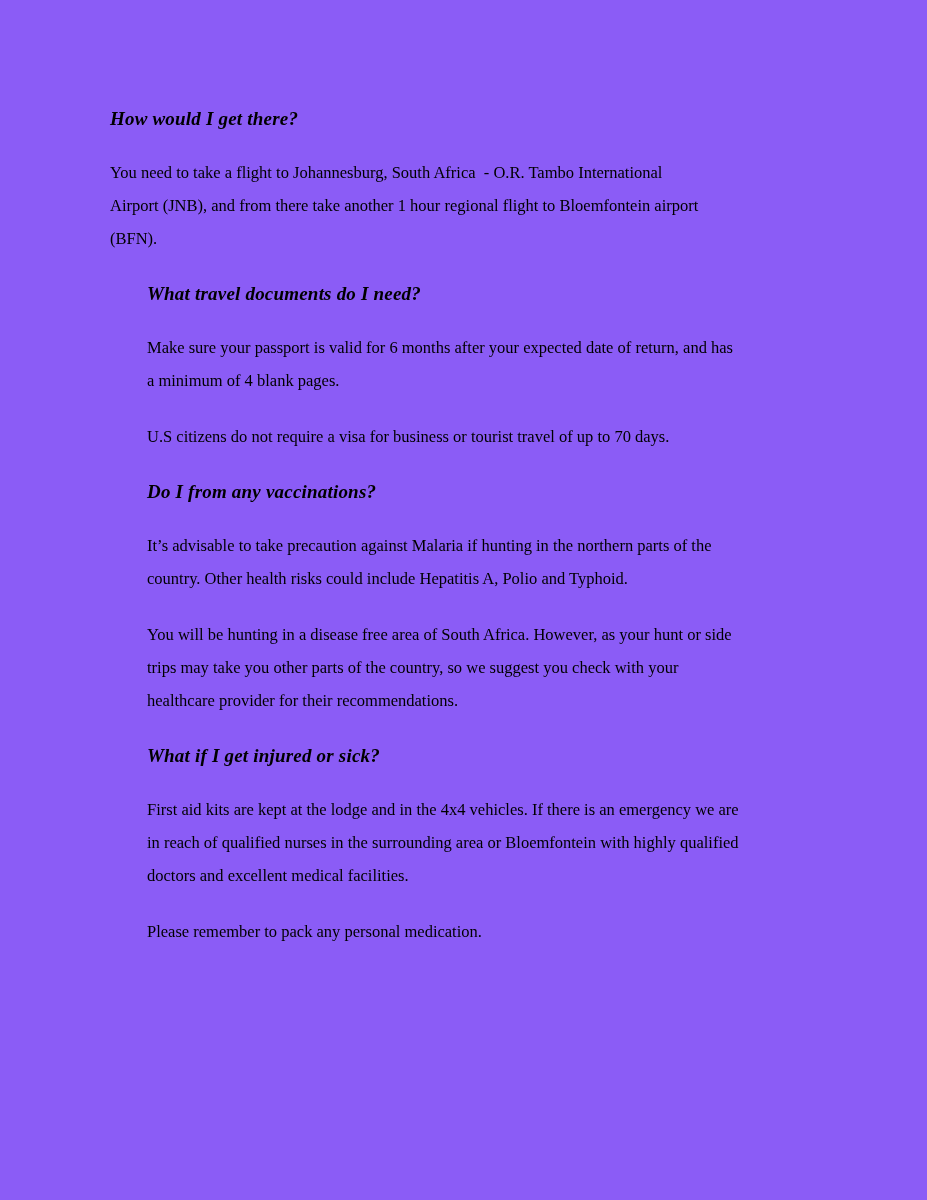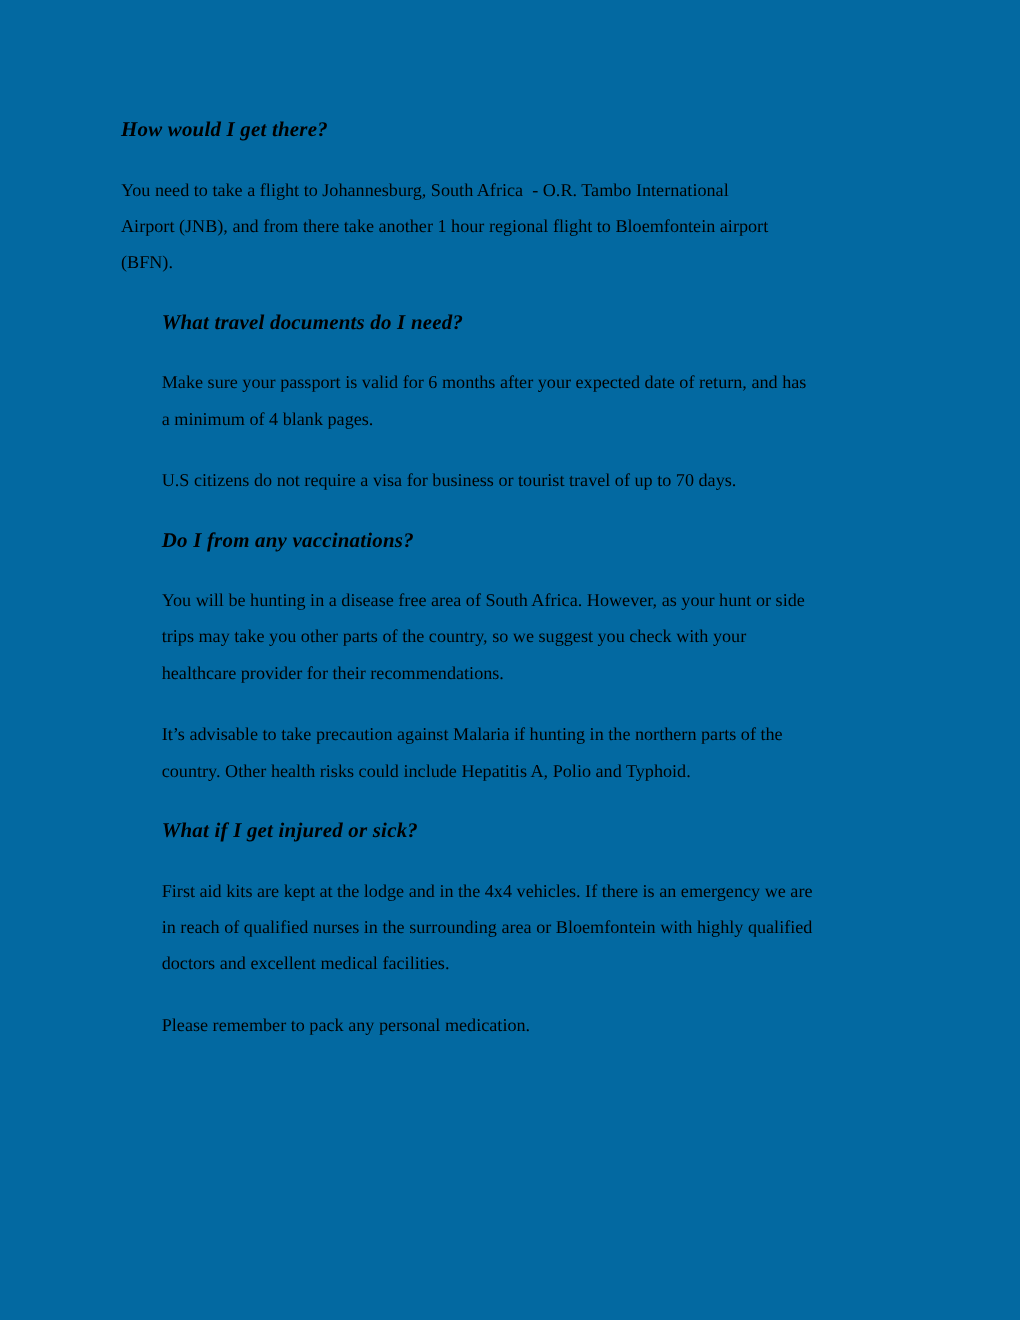--- a/index.html
+++ b/index.html
@@ -12,21 +12,21 @@
     height: 1200px;
     overflow: hidden;
     font-family: "Liberation Serif", "DejaVu Serif", serif;
     color: #000000;
   }
   .page {
     box-sizing: border-box;
     width: 927px;
     height: 1200px;
     padding: 106px 57px 0 110px;
-    background: #0369a1;
+    background: #8b5cf6;
   }
   .doc-section {
     margin: 0;
   }
   .doc-section + .doc-section {
     margin-top: 26px;
     margin-left: 37px;
   }
   .doc-heading {
     font-family: "Liberation Serif", "DejaVu Serif", serif;
@@ -59,25 +59,25 @@
 
   <div class="doc-section">
     <h2 class="doc-heading">What travel documents do I need?</h2>
     <p class="doc-paragraph">Make sure your passport is valid for 6 months after your expected date of return, and has
 a minimum of 4 blank pages.</p>
     <p class="doc-paragraph">U.S citizens do not require a visa for business or tourist travel of up to 70 days.</p>
   </div>
 
   <div class="doc-section">
     <h2 class="doc-heading">Do I from any vaccinations?</h2>
+    <p class="doc-paragraph">It’s advisable to take precaution against Malaria if hunting in the northern parts of the
+country. Other health risks could include Hepatitis A, Polio and Typhoid.</p>
     <p class="doc-paragraph">You will be hunting in a disease free area of South Africa. However, as your hunt or side
 trips may take you other parts of the country, so we suggest you check with your
 healthcare provider for their recommendations.</p>
-    <p class="doc-paragraph">It’s advisable to take precaution against Malaria if hunting in the northern parts of the
-country. Other health risks could include Hepatitis A, Polio and Typhoid.</p>
   </div>
 
   <div class="doc-section">
     <h2 class="doc-heading">What if I get injured or sick?</h2>
     <p class="doc-paragraph">First aid kits are kept at the lodge and in the 4x4 vehicles. If there is an emergency we are
 in reach of qualified nurses in the surrounding area or Bloemfontein with highly qualified
 doctors and excellent medical facilities.</p>
     <p class="doc-paragraph">Please remember to pack any personal medication.</p>
   </div>
 

